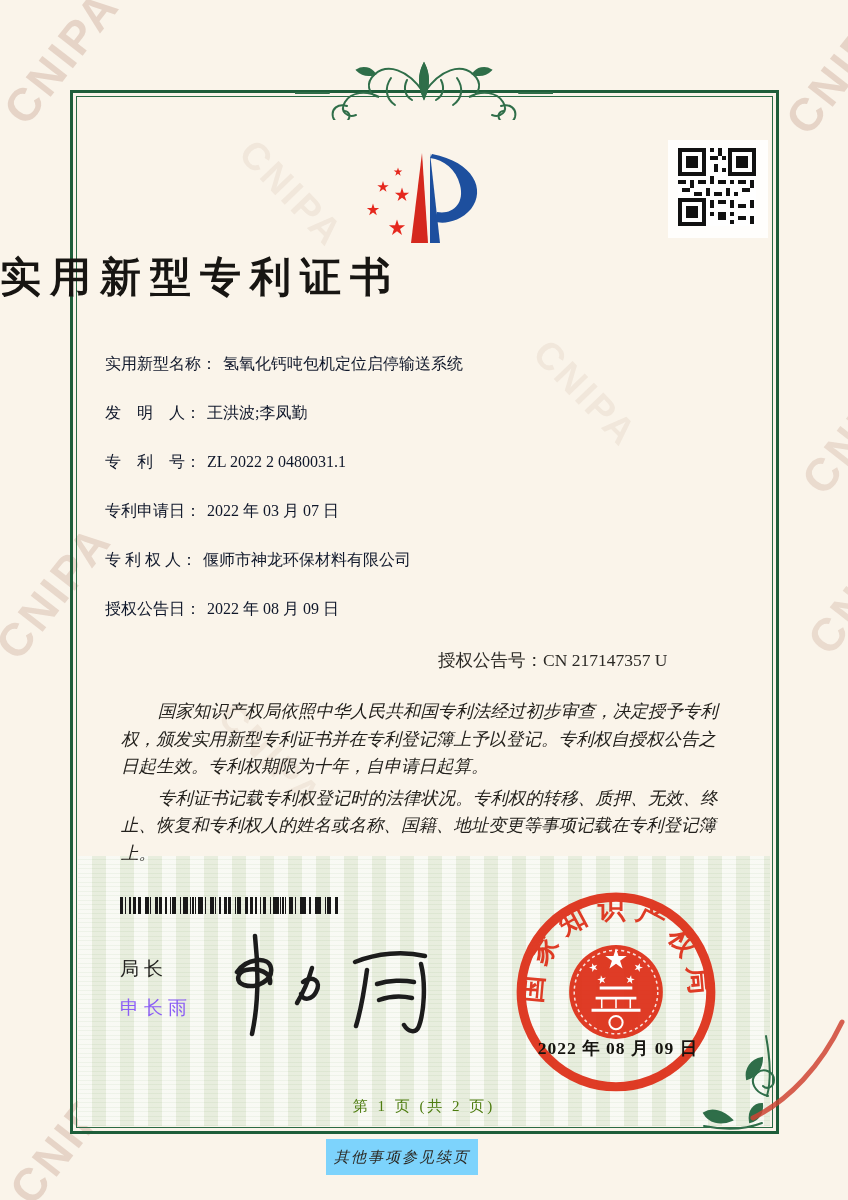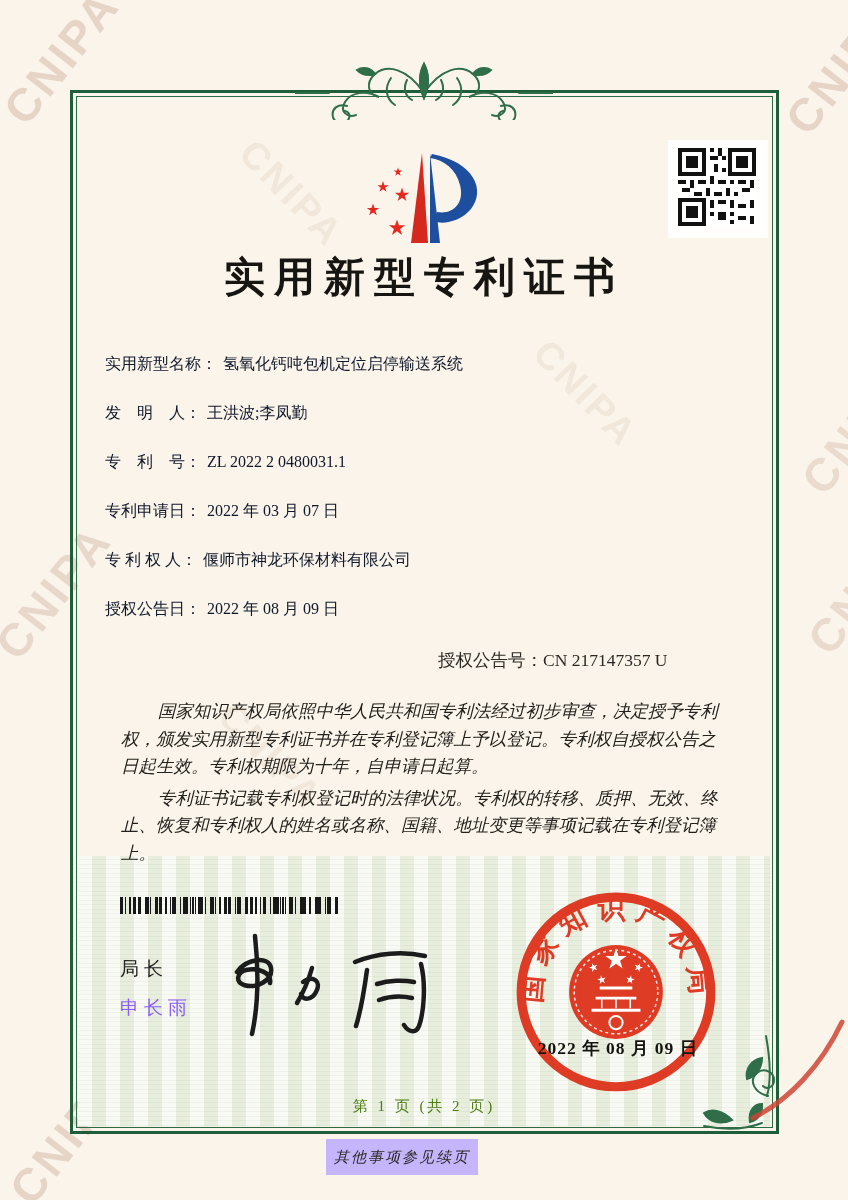--- a/index.html
+++ b/index.html
@@ -16,21 +16,21 @@
   .wm{font-family:"Liberation Sans","DejaVu Sans",sans-serif;font-weight:bold;
       letter-spacing:3px;color:rgba(198,160,142,0.38);white-space:nowrap;pointer-events:none;}
   .wm-big{font-size:46px;}
   .wm-faint{font-size:38px;color:rgba(205,180,160,0.20);}
   .rot-up{transform:rotate(-52deg);}
   .rot-down{transform:rotate(46deg);}
   
   .cert-number{left:116px;top:154px;font-size:18px;letter-spacing:3px;color:#35322e;}
   .qr-patch{left:668px;top:140px;width:100px;height:98px;background:#fffefc;}
   
-  .title{left:0;top:250px;width:100%;text-align:center;font-size:41px;font-weight:bold;
+  .title{left:0;top:250px;width:100%;text-align:left;font-size:41px;font-weight:bold;
          letter-spacing:9px;color:#171512;}
   
   .fields{left:105px;top:354px;width:630px;font-size:16px;color:#0f172a;}
   .frow{height:22px;margin-bottom:27px;white-space:nowrap;}
   .frow .lbl{margin-right:6px;}
   .grant-pair{left:438px;top:648px;font-size:17.5px;white-space:nowrap;color:#2b2925;}
   
   .paras{left:117px;top:694px;width:620px;font-size:17.5px;line-height:27.5px;color:#23211d;}
   .paras p{margin:4px;text-indent:2.1em;font-style:italic;}
   
@@ -46,21 +46,21 @@
       repeating-linear-gradient(90deg,#181818 0 1px,transparent 1px 5px);
   }
   .sig-title{left:120px;top:956px;font-family:"Liberation Sans","DejaVu Sans",sans-serif;
      font-size:19px;letter-spacing:5px;color:#22211f;text-align:right;}
   .sig-name{left:120px;top:995px;font-family:"Liberation Sans","DejaVu Sans",sans-serif;
      font-size:19px;letter-spacing:5px;color:#8b5cf6;}
   .seal-date{left:528px;top:1036px;width:180px;text-align:center;font-size:17.5px;
      letter-spacing:1px;color:#15140f;font-weight:bold;}
   .page-num{left:0;top:1097px;width:100%;text-align:center;font-size:15px;letter-spacing:3px;color:#4d7c0f;}
   .cont-box{left:326px;top:1139px;width:152px;height:36px;line-height:36px;text-align:center;
-     background:#c4b5fd;font-size:15px;letter-spacing:2px;color:#2c2a25;font-style:italic;}
+     background:#7dd3fc;font-size:15px;letter-spacing:2px;color:#2c2a25;font-style:italic;}
 </style>
 </head>
 <body>
 
 <svg width="0" height="0" style="position:absolute" aria-hidden="true">
   <defs>
     <path id="star" d="M0,-1 L0.2245,-0.309 L0.951,-0.309 L0.363,0.118 L0.588,0.809 L0,0.382 L-0.588,0.809 L-0.363,0.118 L-0.951,-0.309 L-0.2245,-0.309 Z"></path>
   </defs>
 </svg>
 

